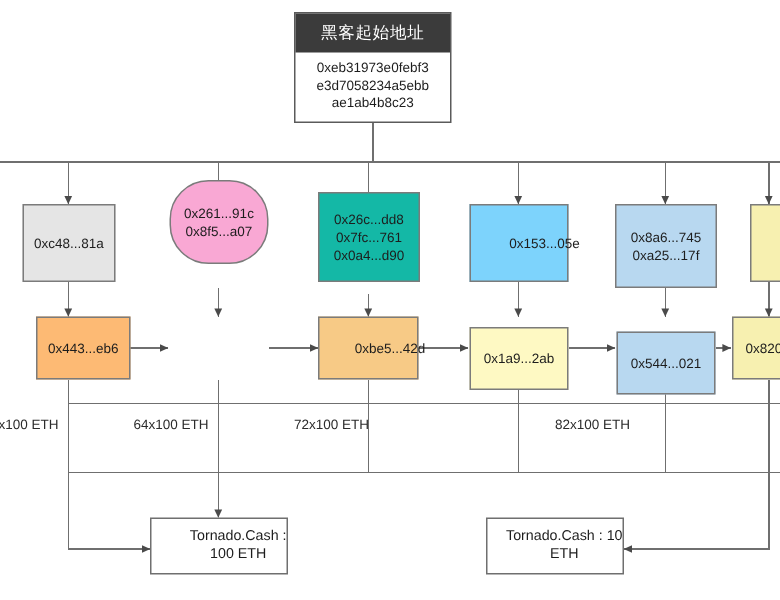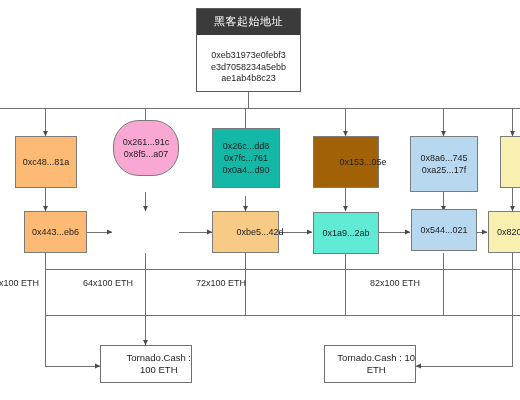--- a/index.html
+++ b/index.html
@@ -29,21 +29,21 @@
     border:1px solid #5a5a5a;background:#fff;box-sizing:border-box;
   }
   .root-title{
     background:#3b3b3b;color:#ffffff;
     font-size:11px;line-height:15px;
     padding:5px 0 6px;text-align:center;
     letter-spacing:.5px;
     font-family:"DejaVu Sans","Liberation Sans",sans-serif;
   }
   .root-body{
-    padding:15px 6px 6px;text-align:center;
+    padding:5px 6px 6px;text-align:center;
     font-size:9px;line-height:11.5px;color:#1d1d1d;
     white-space:pre-line;word-break:break-all;
   }
 
   .eth-label{
     position:absolute;z-index:3;
     font-size:9px;color:#2b2b2b;
     display:flex;align-items:center;justify-content:center;
     text-align:center;background:transparent;
   }
@@ -110,63 +110,63 @@
     </g>
   </svg>
 
   <div class="root">
     <div class="root-title">黑客起始地址</div>
     <div class="root-body">0xeb31973e0febf3
 e3d7058234a5ebb
 ae1ab4b8c23</div>
   </div>
 
-  <div class="node" style="left:15px;top:136px;width:62px;height:52px;background:#fdba74;">
+  <div class="node" style="left:15px;top:136px;width:62px;height:52px;background:#e5e5e5;">
     <span class="lines">0xc48...81a</span>
   </div>
   <div class="node" style="left:113px;top:120px;width:66px;height:56px;background:#f9a8d4;border-radius:26px;">
     <span class="lines">0x261...91c
 0x8f5...a07</span>
   </div>
   <div class="node" style="left:212px;top:128px;width:68px;height:60px;background:#14b8a6;">
     <span class="lines">0x26c...dd8
 0x7fc...761
 0x0a4...d90</span>
   </div>
-  <div class="node" style="left:313px;top:136px;width:66px;height:52px;background:#a16207;padding-left:34px;">
+  <div class="node" style="left:313px;top:136px;width:66px;height:52px;background:#7dd3fc;padding-left:34px;">
     <span class="lines">0x153...05e</span>
   </div>
   <div class="node" style="left:410px;top:136px;width:68px;height:56px;background:#b8d8f0;">
     <span class="lines">0x8a6...745
 0xa25...17f</span>
   </div>
   <div class="node" style="left:500px;top:136px;width:40px;height:52px;background:#f7f0b0;">
     <span class="lines"></span>
   </div>
 
   <div class="node" style="left:24px;top:211px;width:63px;height:42px;background:#fdba74;">
     <span class="lines">0x443...eb6</span>
   </div>
   <div class="node" style="left:212px;top:211px;width:67px;height:42px;background:#f7ca86;padding-left:29px;">
     <span class="lines">0xbe5...42d</span>
   </div>
-  <div class="node" style="left:313px;top:212px;width:66px;height:42px;background:#5eead4;">
+  <div class="node" style="left:313px;top:218px;width:66px;height:42px;background:#fef9c3;">
     <span class="lines">0x1a9...2ab</span>
   </div>
-  <div class="node" style="left:411px;top:209px;width:66px;height:42px;background:#b8d8f0;align-items:center;">
+  <div class="node" style="left:411px;top:221px;width:66px;height:42px;background:#b8d8f0;align-items:center;">
     <span class="lines">0x544...021</span>
   </div>
   <div class="node" style="left:488px;top:211px;width:50px;height:42px;background:#f7f0b0;">
     <span class="lines">0x820...</span>
   </div>
 
   <div class="eth-label" style="left:-8px;top:275px;width:54px;height:16px;">
     <span>x100 ETH</span>
   </div>
-  <div class="eth-label" style="left:58px;top:275px;width:100px;height:16px;">
+  <div class="eth-label" style="left:64px;top:275px;width:100px;height:16px;">
     <span>64x100 ETH</span>
   </div>
   <div class="eth-label" style="left:146px;top:275px;width:100px;height:16px;justify-content:flex-end;">
     <span>72x100 ETH</span>
   </div>
   <div class="eth-label" style="left:346px;top:275px;width:98px;height:16px;">
     <span>82x100 ETH</span>
   </div>
 
   <div class="sink" style="left:100px;top:345px;width:92px;height:38px;">

